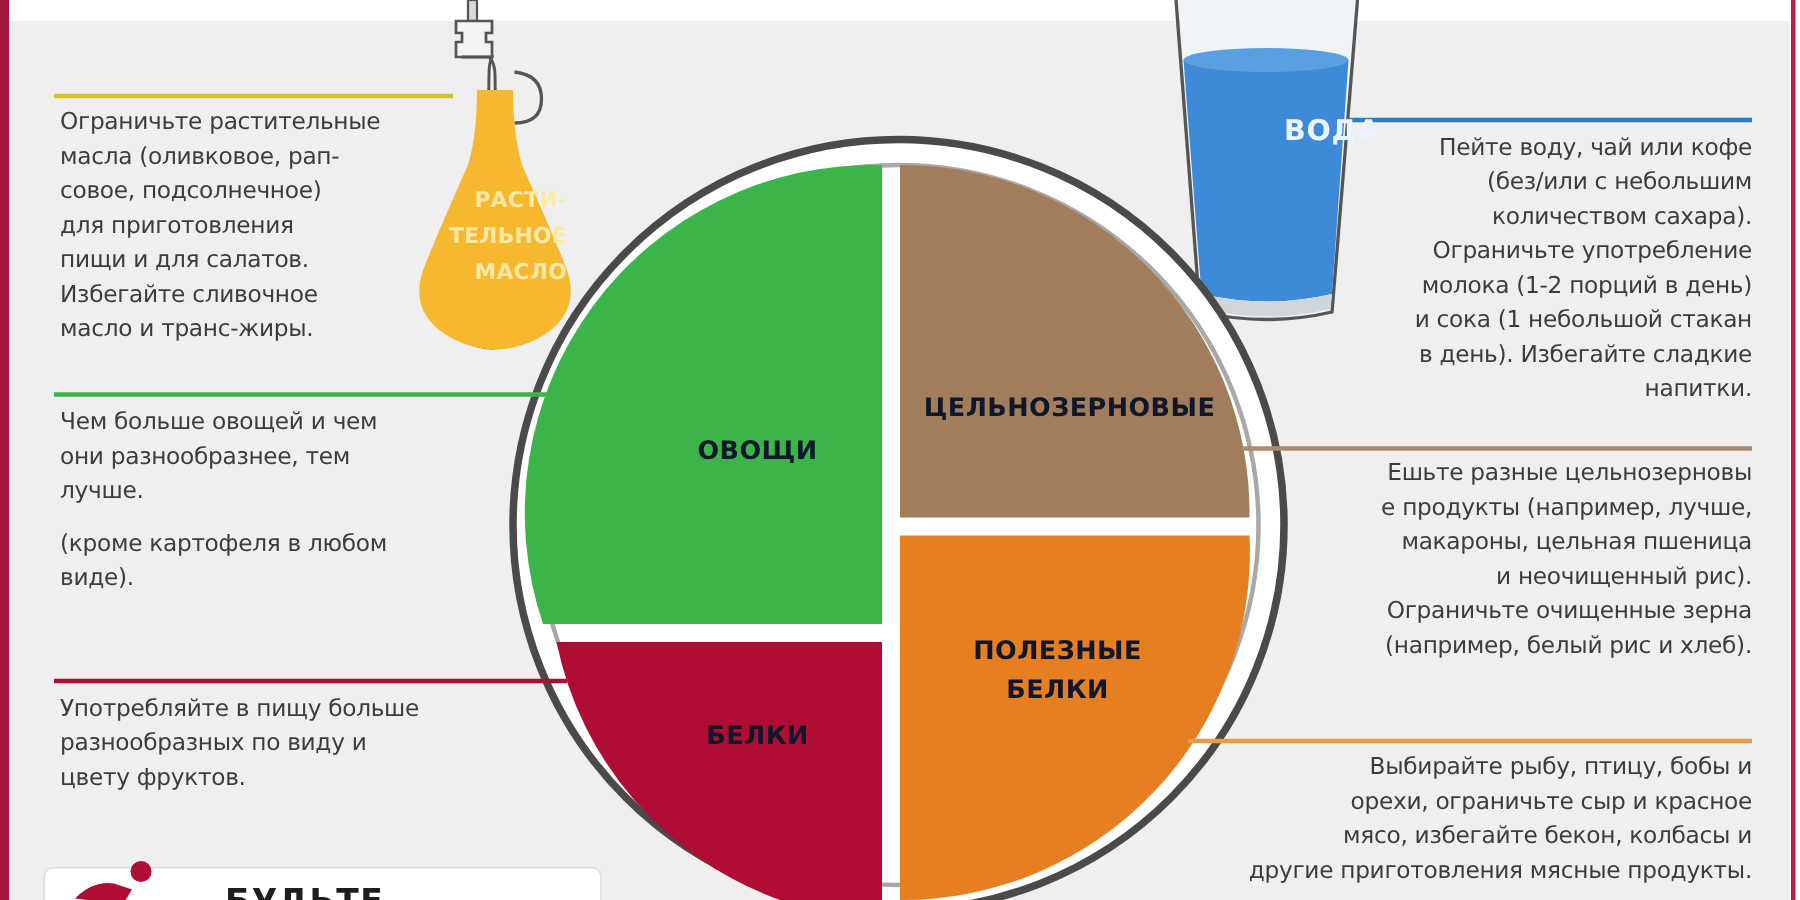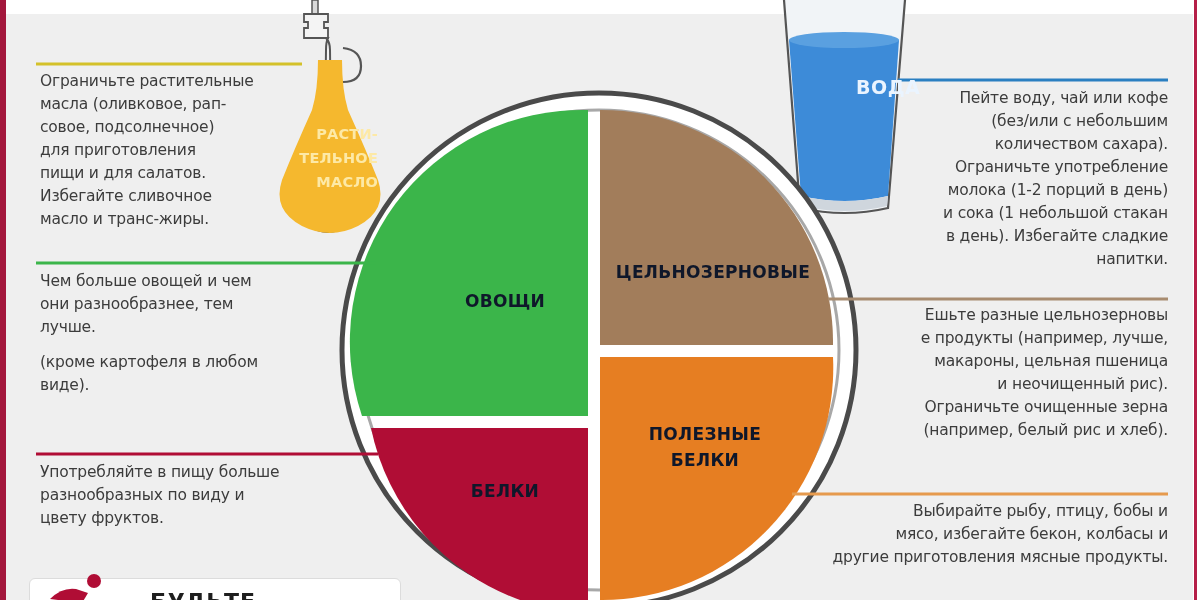--- a/index.html
+++ b/index.html
@@ -140,20 +140,21 @@
   <p>Ешьте разные цельнозерновы</p>
   <p>е продукты (например, лучше,</p>
   <p>макароны, цельная пшеница</p>
   <p>и неочищенный рис).</p>
   <p>Ограничьте очищенные зерна</p>
   <p>(например, белый рис и хлеб).</p>
 </div>
 
 <div class="desc right" style="right:32px; top:500px;">
   <p>Выбирайте рыбу, птицу, бобы и</p>
+  <p>орехи, ограничьте сыр и красное</p>
   <p>мясо, избегайте бекон, колбасы и</p>
   <p>другие приготовления мясные продукты.</p>
 </div>
 
 <div class="active-box">
   <svg width="80" height="30" style="position:absolute; left:12px; -top:0; top:-6px;">
     <circle cx="52" cy="8" r="7" fill="#b00d35"></circle>
     <path d="M8,26 Q20,14 34,16 L46,20 L40,30 Z" fill="#b00d35"></path>
   </svg>
   <div class="active-text">БУДЬТЕ АКТИВНЫ!</div>

